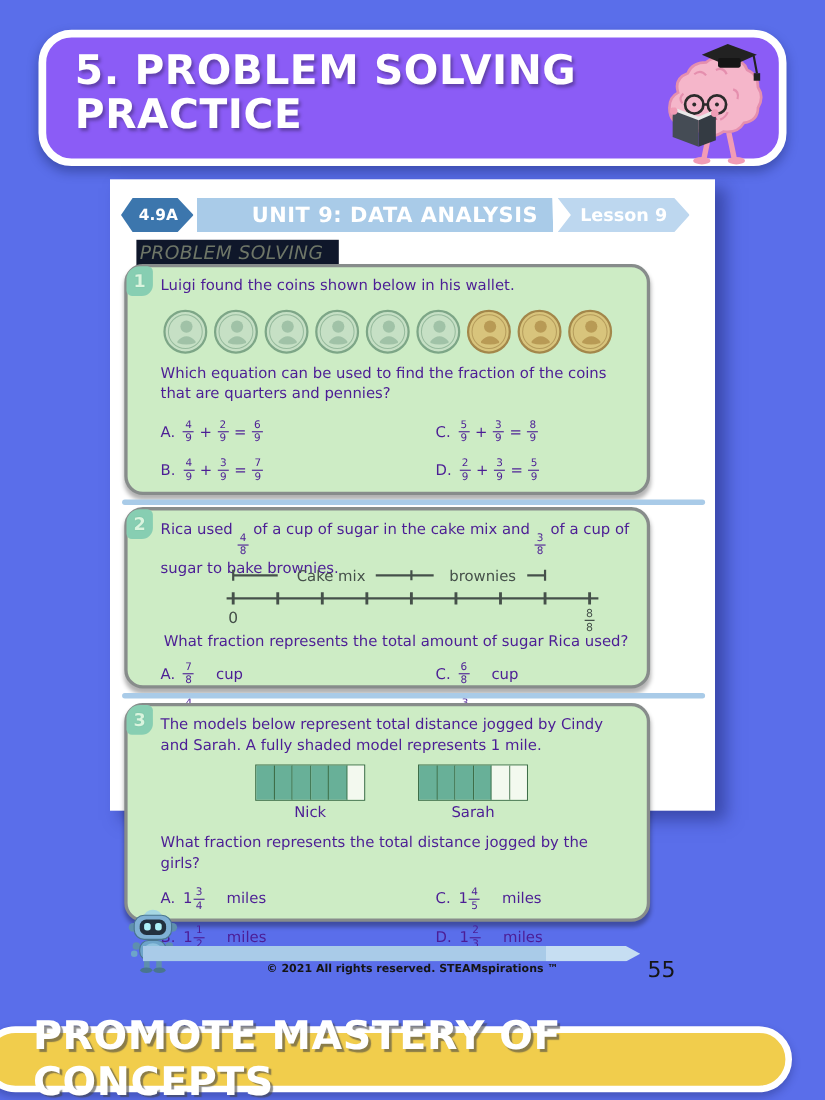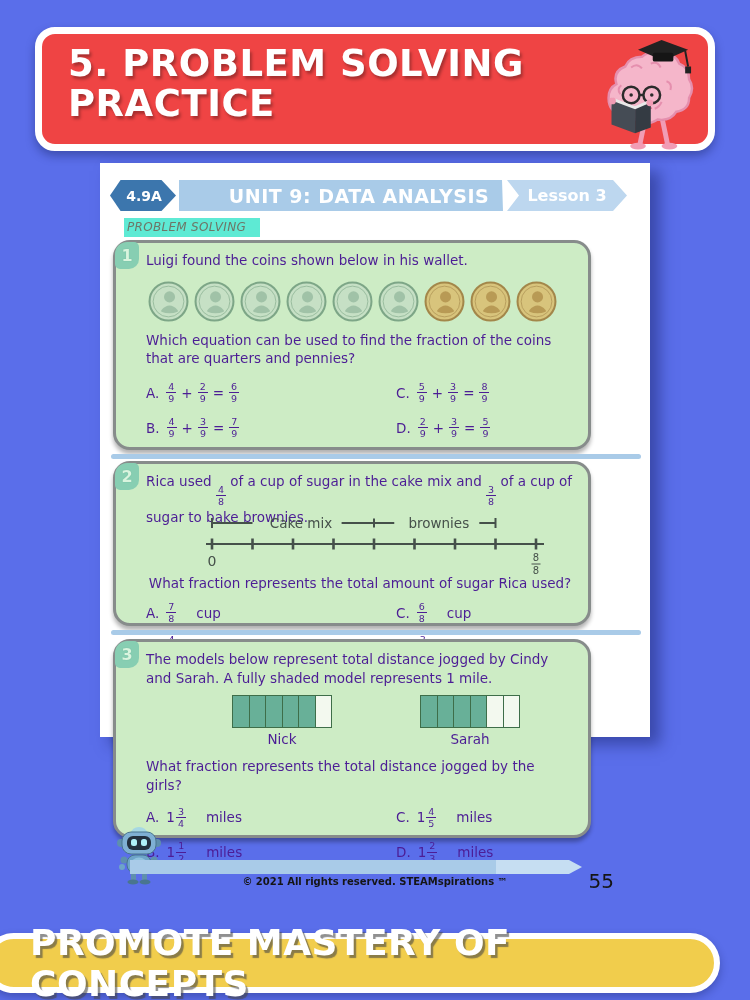--- a/index.html
+++ b/index.html
@@ -1,42 +1,42 @@
 <!DOCTYPE html>
 <html><head>
 <meta charset="utf-8">
 <style>
   html,body{margin:0;padding:0;}
   body{width:750px;height:1000px;background:#5a6eea;font-family:"DejaVu Sans",sans-serif;overflow:hidden;}
   .stage{position:relative;width:750px;height:1000px;overflow:hidden;}
 
   
-  .top-banner{position:absolute;left:35px;top:27px;width:680px;height:124px;background:#ef4444;
-    border:7px solid #fff;border-radius:20px;box-sizing:border-box;box-shadow:0 5px 10px rgba(10,20,70,.35);}
+  .top-banner{position:absolute;left:35px;top:27px;width:680px;height:124px;background:#8b5cf6;
+    border:7px solid #fff;border-radius:30px;box-sizing:border-box;box-shadow:0 5px 10px rgba(10,20,70,.35);}
   .banner-title{position:absolute;left:26px;top:10px;color:#fff;font-weight:bold;font-size:37px;
     line-height:1.08;letter-spacing:.5px;text-shadow:2px 3px 3px rgba(0,0,0,.3);}
   .brain-wrap{position:absolute;right:14px;top:4px;}
 
   
   .page{position:absolute;left:100px;top:163px;width:550px;height:574px;background:#fff;
     box-shadow:10px 8px 14px rgba(25,35,110,.5);}
 
   .ws-header{position:absolute;left:10px;top:17px;width:517px;height:31px;display:flex;}
   .std-badge{width:66px;background:#3c76ad;color:#fff;font-weight:bold;font-size:14px;
     display:flex;align-items:center;justify-content:center;
     clip-path:polygon(0 50%,16% 0,78% 0,100% 50%,78% 100%,16% 100%);padding-left:2px;box-sizing:border-box;}
   .unit-bar{flex:1;margin-left:3px;background:#a9cbe8;color:#fff;font-weight:bold;font-size:19px;
     display:flex;align-items:center;justify-content:center;letter-spacing:.5px;
     clip-path:polygon(0 0,calc(100% - 1px) 0,100% 100%,0 100%);padding-left:36px;}
   .lesson-badge{width:120px;margin-left:4px;background:#bdd7ef;color:#fff;font-weight:bold;font-size:16px;
     display:flex;align-items:center;justify-content:center;
     clip-path:polygon(0 0,calc(100% - 14px) 0,100% 50%,calc(100% - 14px) 100%,0 100%,12px 50%);}
 
-  .section-label{position:absolute;left:24px;top:55px;background:#5eead4;color:#6e7667;
-    font-style:italic;font-size:12px;padding:2px 14px 3px 3px;letter-spacing:.3px;}
+  .section-label{position:absolute;left:24px;top:55px;background:#0f172a;color:#6e7667;
+    font-style:italic;font-size:17px;padding:2px 14px 3px 3px;letter-spacing:.3px;}
 
   
   .pbox{position:absolute;left:13px;width:478px;background:#cdecc5;border:3px solid #878c8b;
     border-radius:17px;box-sizing:border-box;box-shadow:0 4px 4px rgba(0,0,0,.3);}
   #box1{top:77px;height:210px;}
   #box2{top:298px;height:165px;}
   #box3{top:476px;height:199px;}
   .pnum{position:absolute;left:-1px;top:-1px;width:24px;height:27px;background:#87ceb2;
     color:#d9f4de;font-weight:bold;font-size:16px;text-align:center;line-height:27px;
     border-radius:12px 5px 10px 5px;text-shadow:0 0 1px #5fae91;}
@@ -55,21 +55,21 @@
   .prompt .frac{vertical-align:-7px;}
   .mixed{display:inline-flex;align-items:center;}
   .whole{font-size:13.5px;margin-right:1px;}
 
   
   .numline-wrap{margin:-16px 0 0 52px;height:64px;}
   #box2 .question{margin-top:0;text-align:center;}
   #box2 .choices{margin-top:8px;row-gap:9px;}
 
   
-  .models{display:flex;gap:88px;margin:8px 0 0 86px;}
+  .models{display:flex;gap:48px;margin:8px 0 0 86px;}
   .bar{display:flex;border:1.5px solid #3e6e49;width:max-content;}
   .cell{width:15.5px;height:31px;border-right:1.5px solid #3e6e49;background:#f3f9ef;}
   .cell:last-child{border-right:none;}
   .cell.shaded{background:#68b098;}
   .model-label{text-align:center;margin-top:3px;font-size:13.5px;}
   #box3 .question{margin-top:10px;}
   #box3 .choices{margin-top:11px;}
 
   
   .divider{position:absolute;left:11px;width:530px;height:5px;background:#a9cbe8;border-radius:3px;}
@@ -135,21 +135,21 @@
           <circle cx="67" cy="66" r="3.5" fill="#f19cb5"></circle>
       </svg>
     </div>
   </div>
 
   <div class="page">
 
     <div class="ws-header">
       <div class="std-badge">4.9A</div>
       <div class="unit-bar">UNIT 9: DATA ANALYSIS</div>
-      <div class="lesson-badge">Lesson 3</div>
+      <div class="lesson-badge">Lesson 9</div>
     </div>
 
     <div class="section-label">PROBLEM SOLVING</div>
 
     <div class="pbox" id="box1">
       <div class="pnum">1</div>
       <div class="pcontent">
         <p class="prompt">Luigi found the coins shown below in his wallet.</p>
         <div class="coins-row" id="coins-row">
             <svg width="41" height="41" viewBox="0 0 40 40">

